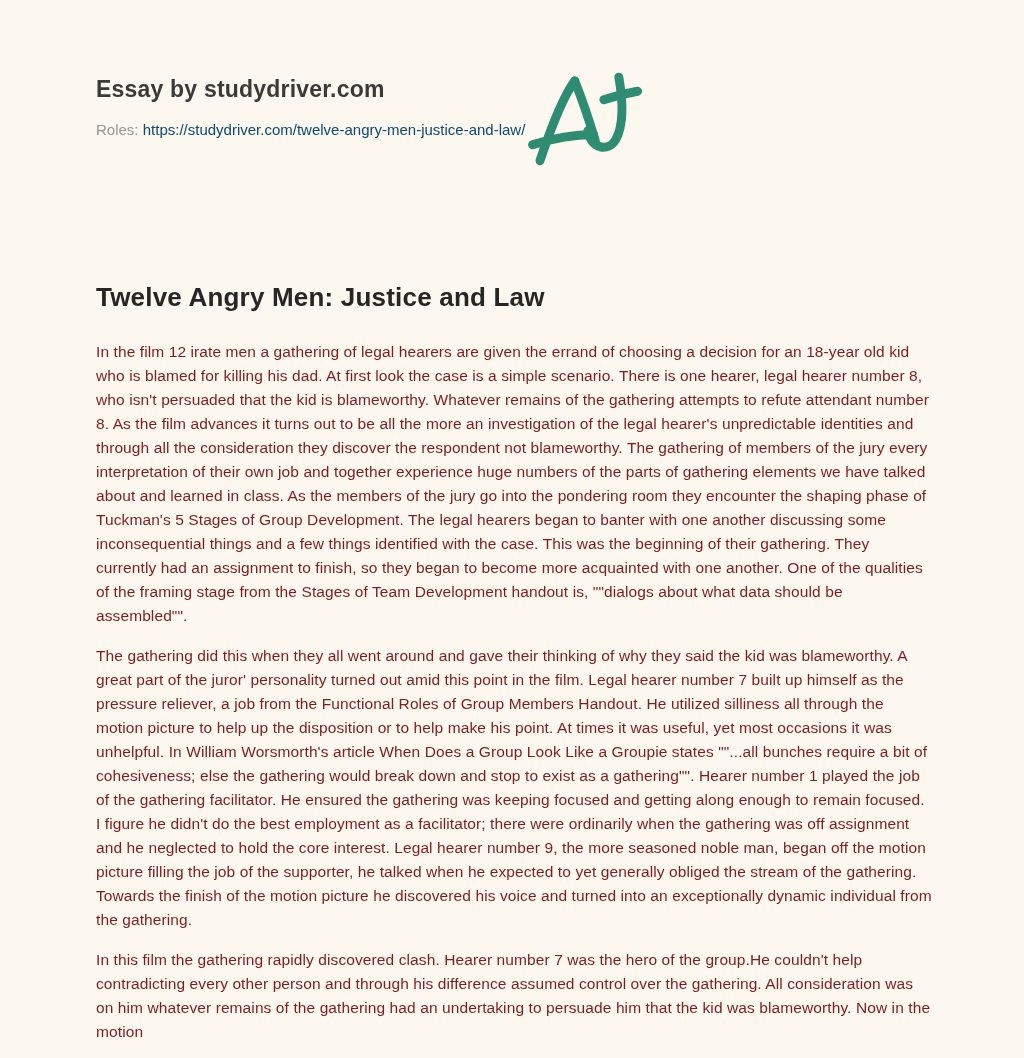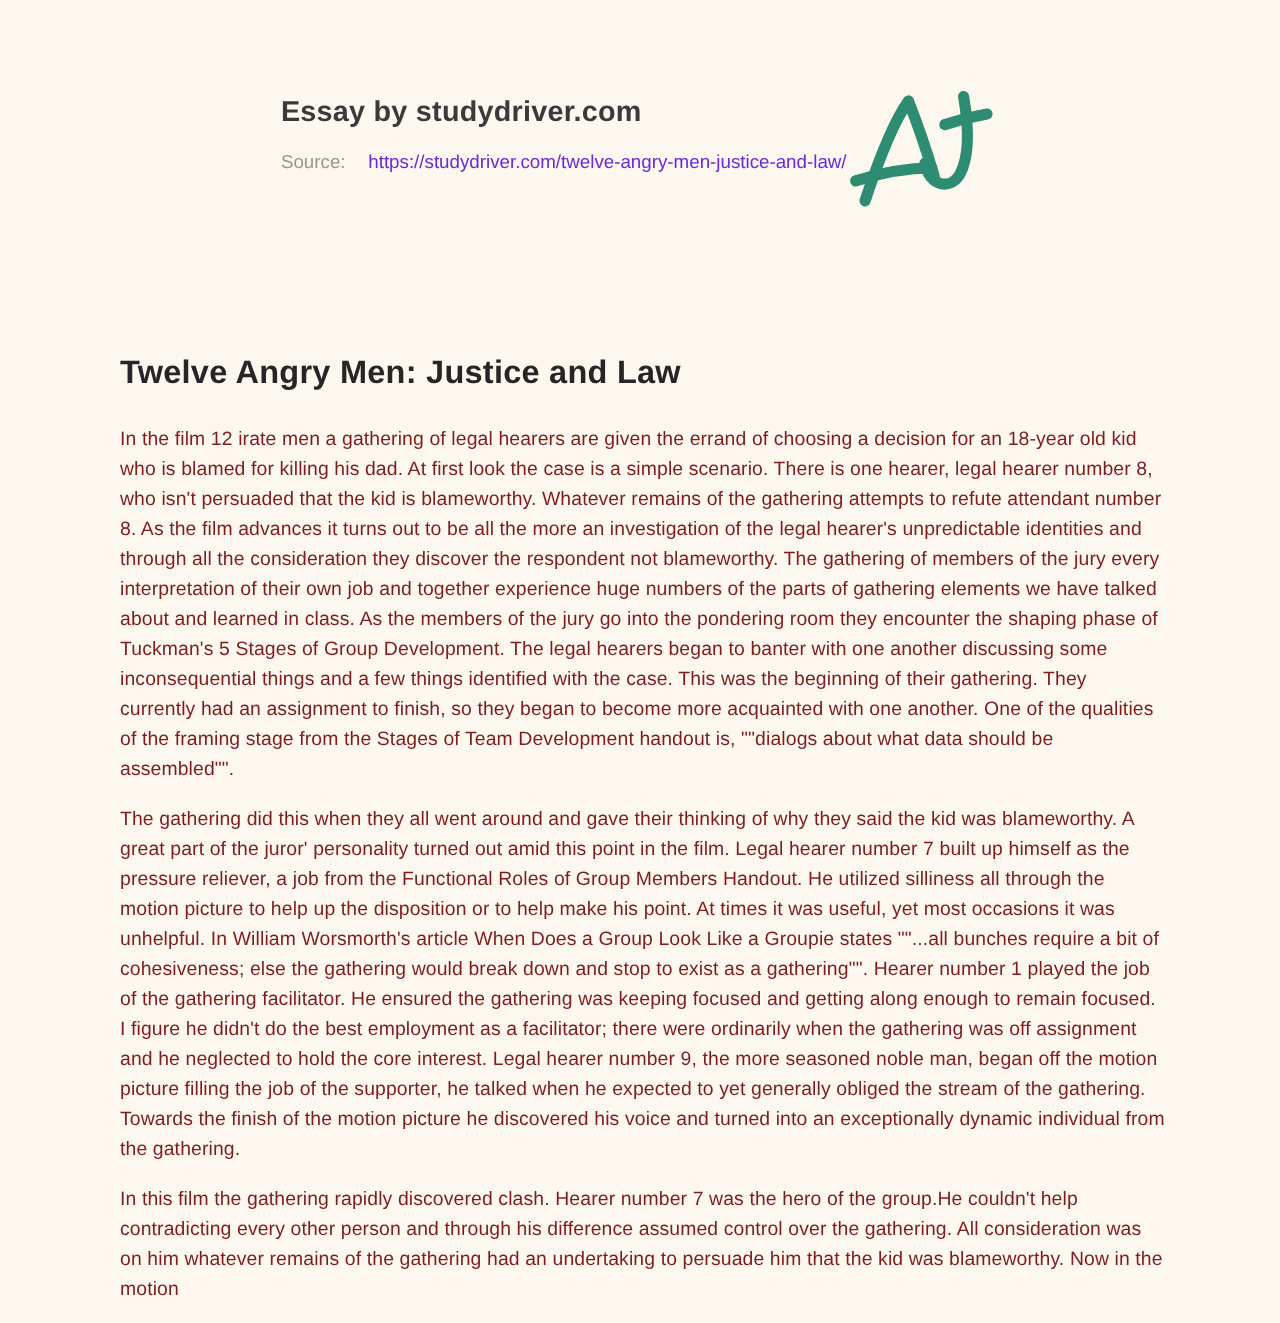--- a/index.html
+++ b/index.html
@@ -12,41 +12,40 @@
     position: relative;
     width: 1024px;
     height: 1058px;
     box-sizing: border-box;
     padding: 76px 96px 0 96px;
     overflow: hidden;
     background: #FCF7EF;
   }
   .page-header {
     display: flex;
-    justify-content: center;
+    justify-content: flex-start;
     align-items: flex-start;
   }
   .byline {
     font-size: 23px;
     font-weight: 700;
     color: #3a3a3a;
     letter-spacing: 0.2px;
   }
   .source-line {
     margin-top: 18px;
     font-size: 15px;
   }
   .source-label {
     color: #9a968e;
   }
   .source-url {
-    color: #6d28d9;
+    color: #0c4a6e;
     text-decoration: none;
     cursor: pointer;
-    margin-left: 14px;
   }
   .logo {
     margin-top: -8px;
     width: 122px;
     height: 100px;
     flex: 0 0 auto;
   }
   .logo svg {
     width: 100%;
     height: 100%;
@@ -74,21 +73,21 @@
 </style>
 </head>
 <body>
 
 <div class="page">
 
   <header class="page-header">
     <div class="header-left">
       <div class="byline">Essay by studydriver.com</div>
       <div class="source-line">
-        <span class="source-label">Source:</span>
+        <span class="source-label">Roles:</span>
         <a class="source-url">https://studydriver.com/twelve-angry-men-justice-and-law/</a>
       </div>
     </div>
 
     <div class="logo">
       <svg viewBox="0 0 130 105" fill="none" xmlns="http://www.w3.org/2000/svg">
         <g stroke="#2E8C72" stroke-width="9.5" stroke-linecap="round" fill="none">
 
           <path d="M16 98 C 28 62 42 28 53 13"></path>
 

